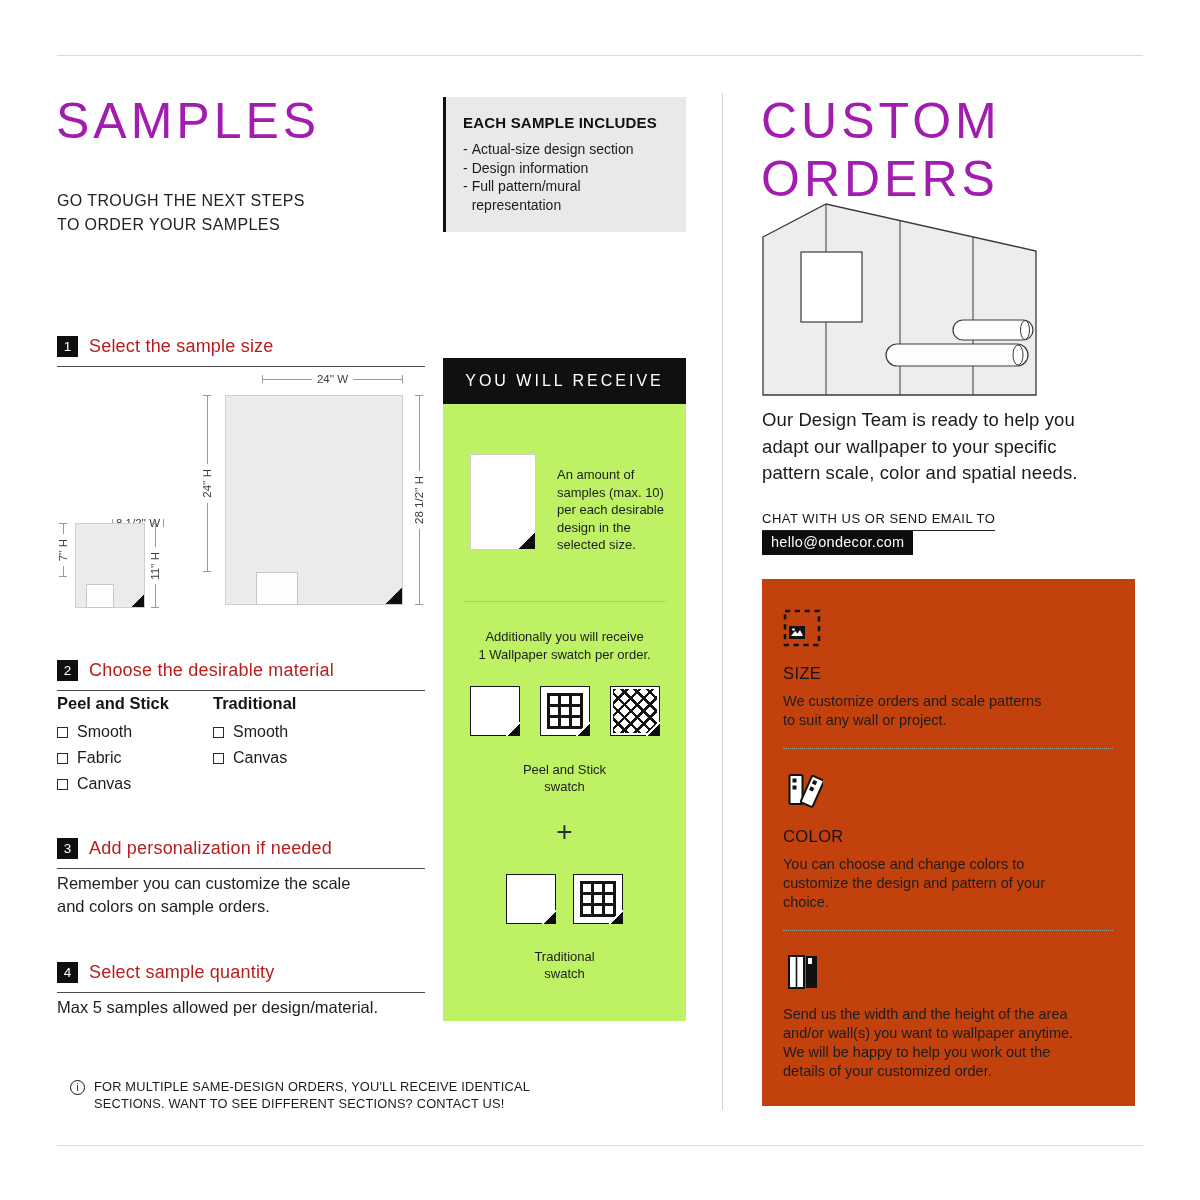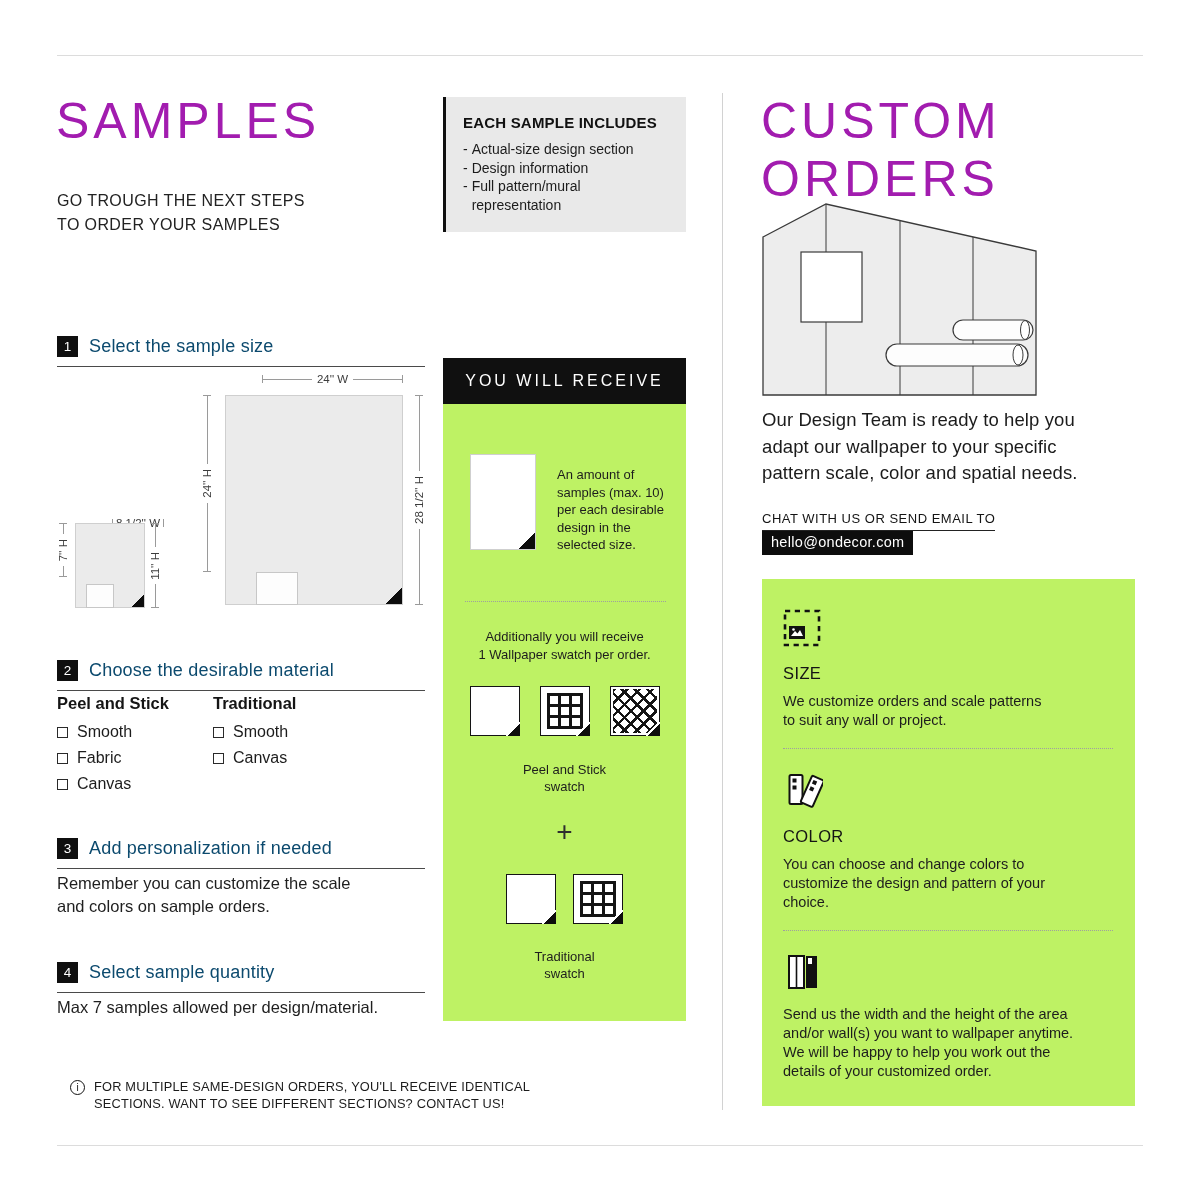--- a/index.html
+++ b/index.html
@@ -9,21 +9,21 @@
   .pre{white-space:pre-line;}
   .hrule{position:absolute;left:57px;width:1086px;height:1px;background:#dcdcdc;}
   .vrule{position:absolute;left:722px;top:93px;height:1017px;width:1px;background:#d2d2d2;}
 
   .big-title{font-size:50px;letter-spacing:4px;font-weight:400;color:#a21caf;}
 
   
   .intro-text{font-size:16px;line-height:23.5px;letter-spacing:0.4px;color:#222;}
   .step-head{position:absolute;left:57px;width:368px;display:flex;align-items:center;gap:11px;padding-bottom:9px;border-bottom:1px solid #4a4a4a;}
   .step-num{width:21px;height:21px;background:#0f0f0f;color:#fff;font-size:13.5px;display:flex;align-items:center;justify-content:center;flex:none;}
-  .step-label{font-size:18px;color:#0c4a6e;letter-spacing:0.2px;}
+  .step-label{font-size:18px;color:#b91c1c;letter-spacing:0.2px;}
 
   .size-diagram{position:absolute;left:57px;top:372px;width:368px;height:245px;}
   .g-rect{position:absolute;background:#ebebeb;border:1px solid #cfcfcf;}
   .inner-rect{position:absolute;background:#fdfdfd;border:1px solid #c7c7c7;}
   .fold-corner{position:absolute;right:0;bottom:0;background:linear-gradient(to top left,#0d0d0d 50%,transparent 50%);}
   .dim-h{position:absolute;display:flex;align-items:center;height:14px;padding-left:37px;}
   .tick-v{width:1px;height:8px;background:#9a9a9a;flex:none;}
   .hline{flex:1;height:1px;background:#9a9a9a;}
   .dim-label{font-size:11.5px;color:#3c3c3c;padding:0 5px;white-space:nowrap;}
   .dim-v{position:absolute;display:flex;flex-direction:column;align-items:center;width:16px;}
@@ -59,21 +59,21 @@
   .swatch .fold-corner{width:14px;height:14px;right:-1px;bottom:-1px;background:linear-gradient(to top left,#0d0d0d 46%,#fff 46% 55%,rgba(0,0,0,0) 55%);}
   .pat-grid{position:absolute;inset:6px;background-image:repeating-linear-gradient(90deg,#141414 0 3px,transparent 3px 11px),repeating-linear-gradient(0deg,#141414 0 3px,transparent 3px 11px);}
   .pat-cross{position:absolute;inset:2px;background-image:repeating-linear-gradient(45deg,#141414 0 2.5px,transparent 2.5px 9px),repeating-linear-gradient(135deg,#141414 0 2.5px,transparent 2.5px 9px);}
   .swatch-label{position:absolute;left:0;width:100%;text-align:center;font-size:13px;line-height:17px;color:#1d1d1d;}
   .plus-sign{position:absolute;left:0;width:100%;text-align:center;font-size:28px;font-weight:300;color:#2e2e2e;}
 
   
   .custom-intro{font-size:18.5px;line-height:26.5px;letter-spacing:0.1px;color:#1b1b1b;}
   .contact-label{display:inline-block;font-size:13px;letter-spacing:0.5px;color:#141414;border-bottom:1px solid #222;padding-bottom:4px;}
   .email-chip{display:inline-block;background:#0d0d0d;color:#fff;font-size:14.5px;letter-spacing:0.3px;padding:3px 9px 5px;cursor:pointer;}
-  .features-panel{position:absolute;left:762px;top:579px;width:373px;height:527px;background:#bef264;padding:30px 22px 0 21px;}
+  .features-panel{position:absolute;left:762px;top:579px;width:373px;height:527px;background:#c2410c;padding:30px 22px 0 21px;}
   .feature-title{font-size:16.5px;letter-spacing:0.4px;color:#141414;margin-top:13px;}
   .feature-text{font-size:14.5px;line-height:19px;color:#1d1d1d;margin-top:9px;}
   .feature-divider{border-top:1.5px dotted #9f9f9f;margin:18px 0 21px 0;}
 </style>
 </head>
 <body>
 
 <div class="page">
 
   <div class="hrule" style="top:55px"></div>
@@ -182,21 +182,21 @@
     <span class="step-num">3</span>
     <span class="step-label">Add personalization if needed</span>
   </div>
   <div class="abs note-text pre" style="left:57px;top:872px;width:380px">Remember you can customize the scale
 and colors on sample orders.</div>
 
   <div class="step-head" style="top:962px">
     <span class="step-num">4</span>
     <span class="step-label">Select sample quantity</span>
   </div>
-  <div class="abs note-text" style="left:57px;top:996px;width:380px">Max 7 samples allowed per design/material.</div>
+  <div class="abs note-text" style="left:57px;top:996px;width:380px">Max 5 samples allowed per design/material.</div>
 
   <div class="footnote">
     <span class="info-icon"></span>
     <span class="footnote-text pre">FOR MULTIPLE SAME-DESIGN ORDERS, YOU'LL RECEIVE IDENTICAL
 SECTIONS. WANT TO SEE DIFFERENT SECTIONS? CONTACT US!</span>
   </div>
 
   <div class="includes-box">
     <div class="includes-title">EACH SAMPLE INCLUDES</div>
     <div class="inc-item">

